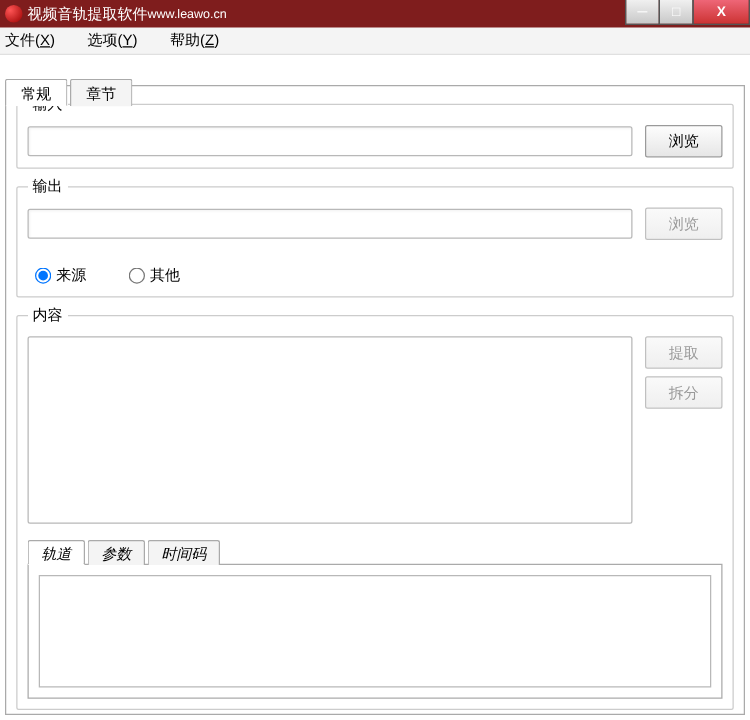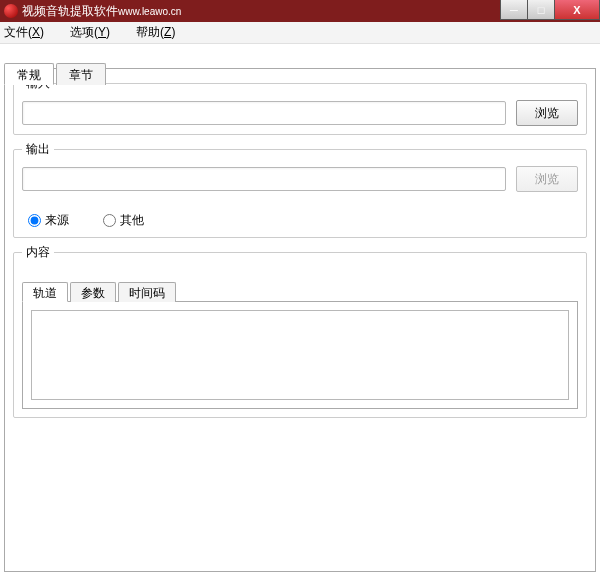--- a/index.html
+++ b/index.html
@@ -121,21 +121,21 @@
   .content-row { display: flex; gap: 10px; }
   .listbox {
     flex: 1;
     height: 150px;
     border: 1px solid #b8b8b8;
     border-radius: 2px;
     background: #fff;
   }
   .side-btns { display: flex; flex-direction: column; gap: 6px; width: 62px; }
   .inner-tabs-wrap { margin-top: 12px; }
-  .inner-tabstrip { display: flex; height: 20px; position: relative; z-index: 2; }
+  .inner-tabstrip { display: flex; height: 20px; position: relative; z-index: 2; font-style: italic; }
   .inner-tab {
     padding: 2px 10px 0 10px;
     border: 1px solid #aaa;
     border-bottom: none;
     background: #f4f4f4;
     margin-right: 2px;
     border-radius: 2px 2px 0 0;
     position: relative;
     top: 1px;
     font-size: 12px;
@@ -213,20 +213,31 @@
         </label>
         <label class="radio">
           <input type="radio" name="outmode" style="">
           <span>其他</span>
         </label>
       </div>
     </fieldset>
 
     <fieldset class="group content-group">
       <legend>内容</legend>
+      <div class="content-row">
+        <div class="listbox"></div>
+        <div class="side-btns">
+          <div class="btn disabled">
+              <span>提取</span>
+            </div>
+          <div class="btn disabled">
+              <span>拆分</span>
+            </div>
+        </div>
+      </div>
 
       <div class="inner-tabs-wrap">
         <div class="inner-tabstrip">
           <div class="inner-tab active"><span>轨道</span></div>
           <div class="inner-tab"><span>参数</span></div>
           <div class="inner-tab"><span>时间码</span></div>
         </div>
         <div class="inner-panel">
           <div class="inner-box"></div>
         </div>

